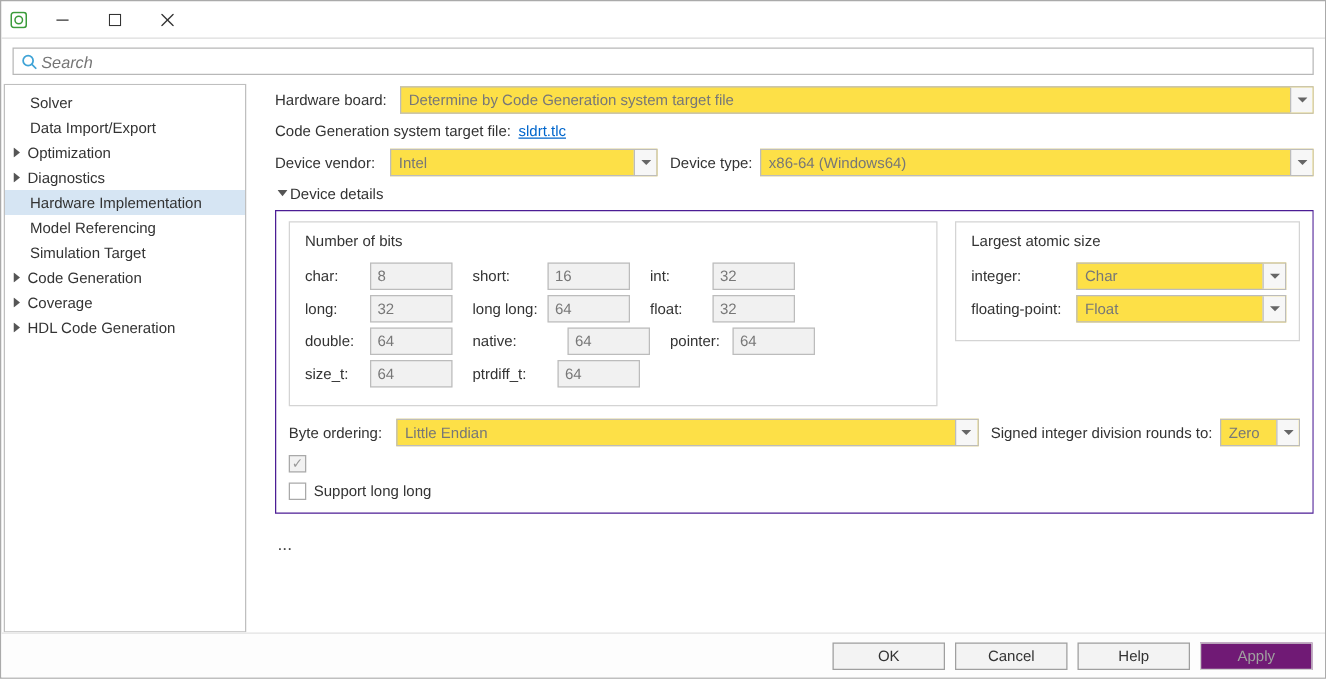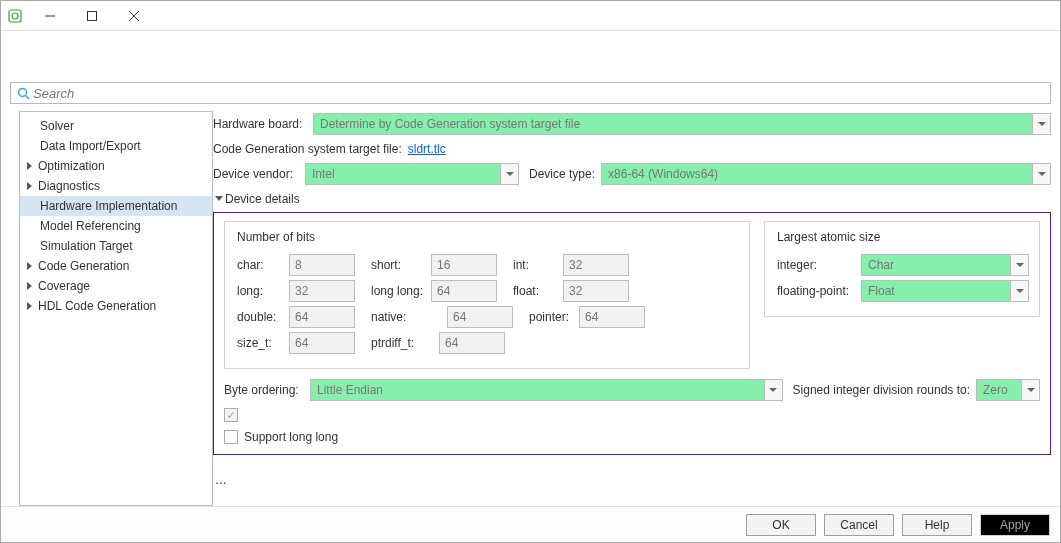--- a/index.html
+++ b/index.html
@@ -3,54 +3,54 @@
 <meta charset="utf-8">
 <style>
   * { box-sizing: border-box; margin: 0; padding: 0; }
   body { font-family: "Segoe UI", Arial, sans-serif; font-size: 12px; color: #333; background: #fff; width: 1061px; height: 543px; overflow: hidden; border: 1px solid #aaa; display: flex; flex-direction: column; }
   .titlebar { height: 30px; display: flex; align-items: center; padding: 0 6px; border-bottom: 1px solid #ddd; }
   .titlebar .app-icon { width: 16px; height: 16px; margin-right: 6px; display: inline-flex; align-items: center; justify-content: center; }
   .titlebar .title-text { flex: 1; font-size: 12px; color: #333; }
   .win-btn { width: 42px; height: 28px; display: inline-flex; align-items: center; justify-content: center; cursor: default; }
   .win-btn svg { stroke: #333; }
   .searchbar-wrap { padding: 7px 9px 7px 9px; }
-  .searchbar { height: 22px; border: 1px solid #b8b8b8; display: flex; align-items: center; padding: 0 4px; margin-top: 44px; }
+  .searchbar { height: 22px; border: 1px solid #b8b8b8; display: flex; align-items: center; padding: 0 4px; }
   .searchbar .icon { width: 16px; height: 16px; display: inline-flex; align-items: center; justify-content: center; }
   .searchbar input { border: none; outline: none; flex: 1; font-style: italic; color: #888; font-size: 13px; padding-left: 2px; background: transparent; }
-  .main { flex: 1; display: flex; padding: 0 9px 0 18px; gap: 0; overflow: hidden; }
+  .main { flex: 1; display: flex; padding: 0 9px 0 2px; gap: 23px; overflow: hidden; }
   .nav { width: 194px; border: 1px solid #bfbfbf; padding: 4px 0; overflow: auto; }
   .nav-item { display: flex; align-items: center; height: 20px; padding-left: 4px; font-size: 12px; color: #333; cursor: default; }
   .nav-item .arrow { width: 12px; display: inline-flex; align-items: center; justify-content: center; color: #555; }
   .nav-item .lbl { padding-left: 2px; }
   .nav-item.indent .lbl { padding-left: 16px; }
   .nav-item.selected { background: #d6e5f3; }
   .content { flex: 1; padding: 2px 0 0 0; overflow: auto; }
   .row { display: flex; align-items: center; margin-bottom: 7px; }
   .lbl-col { white-space: nowrap; }
-  .dropdown { display: flex; align-items: center; border: 1px solid #bcbcbc; background: #86efac; height: 22px; }
+  .dropdown { display: flex; align-items: center; border: 1px solid #bcbcbc; background: #fde047; height: 22px; }
   .dropdown .dd-text { flex: 1; padding: 0 6px; color: #777; font-size: 12px; white-space: nowrap; overflow: hidden; text-overflow: ellipsis; }
   .dropdown .dd-btn { width: 18px; height: 20px; border-left: 1px solid #bcbcbc; display: inline-flex; align-items: center; justify-content: center; background: #f7f7f7; }
   .dropdown.tiny .dd-text { min-width: 44px; }
   .link { color: #0066cc; text-decoration: underline; cursor: default; }
   .section-hdr { display: flex; align-items: center; margin: 4px 0 6px 0; }
   .section-hdr .tri { width: 12px; display: inline-flex; align-items: center; justify-content: center; color: #555;}
   .fieldset { border: 1px solid #4c1d95; padding: 8px 10px 10px 10px; }
   .inner-fieldset { border: 1px solid #d4d4d4; padding: 8px 10px 10px 12px; }
   .fs-title { font-size: 12px; margin-bottom: 10px; }
   .bits-row { display: flex; align-items: center; margin-bottom: 4px; }
   .bit-lbl { display: inline-block; font-size: 12px; text-align: left; white-space: nowrap;}
   .bit-val { width: 66px; height: 22px; border: 1px solid #bcbcbc; background: #f1f1f1; color: #777; padding: 0 5px; display: inline-flex; align-items:center; font-size:12px;}
   .flex1 { flex: 1; }
   .checkbox-row { display:flex; align-items:center; margin-top: 4px; }
   .cb { width:14px; height:14px; border:1px solid #a9a9a9; margin-right:6px; display:inline-flex; align-items:center; justify-content:center; font-size:11px; line-height:1; background:#fff; }
   .cb.disabled { background:#f2f2f2; color:#9a9a9a; }
   .ellipsis { margin-top: 16px; color:#444; font-size:14px; padding-left:2px;}
   .footer { height: 36px; border-top: 1px solid #e2e2e2; display:flex; align-items:center; justify-content:flex-end; padding: 0 10px; gap:8px; background:#fdfdfd;}
-  .btn { width: 70px; height:22px; border:1px solid #9f9f9f; background:#f3f3f3; font-size:12px; display:inline-flex; align-items:center; justify-content:center; cursor:default;}
-  .btn.disabled { color:#a0a0a0; border-color:#cfcfcf; background:#000000;}
+  .btn { width: 90px; height:22px; border:1px solid #9f9f9f; background:#f3f3f3; font-size:12px; display:inline-flex; align-items:center; justify-content:center; cursor:default;}
+  .btn.disabled { color:#a0a0a0; border-color:#cfcfcf; background:#701a75;}
   svg.tri-down { width:8px; height:8px;}
   svg.tri-right { width:8px; height:8px;}
 </style>
 </head>
 <body>
 
 <div class="titlebar">
   <span class="app-icon">
     <svg width="14" height="14" viewBox="0 0 14 14">
         <rect x="1" y="1" width="12" height="12" rx="2" fill="none" stroke="#3a9b3a" stroke-width="1.2"></rect>

